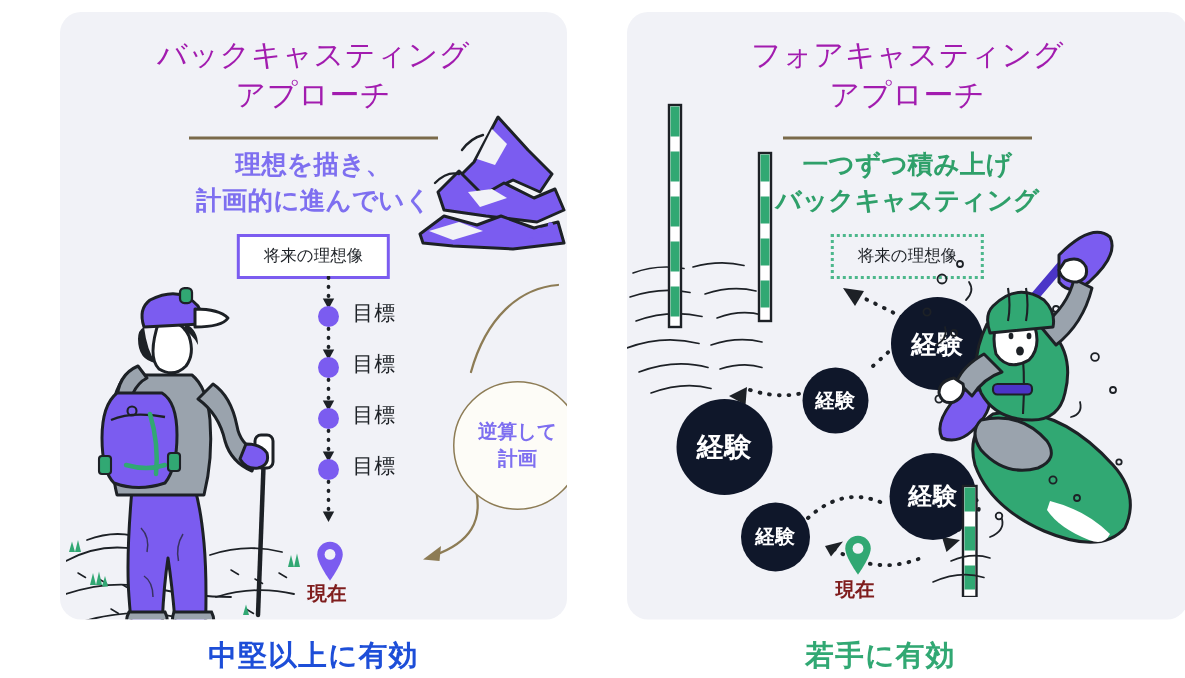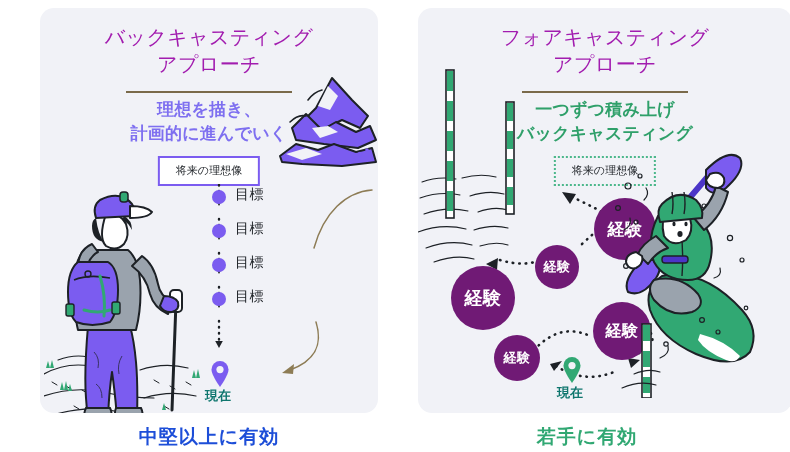--- a/index.html
+++ b/index.html
@@ -82,21 +82,21 @@
   }
   .vision-dotted {
     border: 2px dotted #4cb78b;
     background: transparent;
   }
 
   
   .goal-chain {
     position: absolute;
     left: 172px;
-    top: 171px;
+    top: 185px;
     width: 120px;
     text-align: right;
   }
   .goal-row {
     position: relative;
     height: 34px;
   }
   .goal-dot {
     position: absolute;
     left: 0;
@@ -111,21 +111,21 @@
     left: 23px;
     top: 7px;
     font-size: 14px;
     color: #1d2126;
     letter-spacing: 0.5px;
   }
   .pin-label {
     position: absolute;
     font-size: 13px;
     font-weight: bold;
-    color: #0f766e;
+    color: #7f1d1d;
   }
 
   .circle-note {
     position: absolute;
     left: 262px;
     top: 246px;
     width: 84px;
     height: 84px;
     border-radius: 50%;
     background: #fdfcf7;
@@ -138,21 +138,21 @@
     font-weight: bold;
     color: #7e6ff0;
     line-height: 1.35;
     white-space: pre-line;
   }
 
   
   .bubble {
     position: absolute;
     border-radius: 50%;
-    background: #701a75;
+    background: #0f172a;
     color: #ffffff;
     font-weight: bold;
     display: flex;
     align-items: center;
     justify-content: center;
     letter-spacing: 0.5px;
   }
 
   .caption {
     position: absolute;
@@ -258,20 +258,22 @@
     <div class="art" style="left:228px; top:178px; width:122px; height:196px;">
       <svg width="122" height="196" viewBox="0 0 122 196">
         <g fill="none" stroke="#8d7c55" stroke-width="1.5" stroke-linecap="round">
           <path d="M104 4 C78 6 56 26 46 62"></path>
           <path d="M48 136 C56 162 44 176 22 184"></path>
         </g>
         <path d="M14 187 L26 178 L25 188 Z" fill="#8d7c55"></path>
       </svg>
     </div>
 
+    <div class="circle-note">逆算して
+計画</div>
 
     <div class="art" style="left:4px; top:176px; width:172px; height:229px;">
       <svg width="172" height="229" viewBox="0 0 172 229">
 
         <g fill="none" stroke="#1d2126" stroke-width="1.2" stroke-linecap="round">
           <path d="M0 190 q22 -12 46 -8 t40 4"></path>
           <path d="M0 212 q30 -10 58 -4 t52 6"></path>
           <path d="M96 186 q24 -8 48 -2"></path>
           <path d="M100 214 q26 -8 52 -2"></path>
           <path d="M6 232 q36 -12 70 -4"></path>

